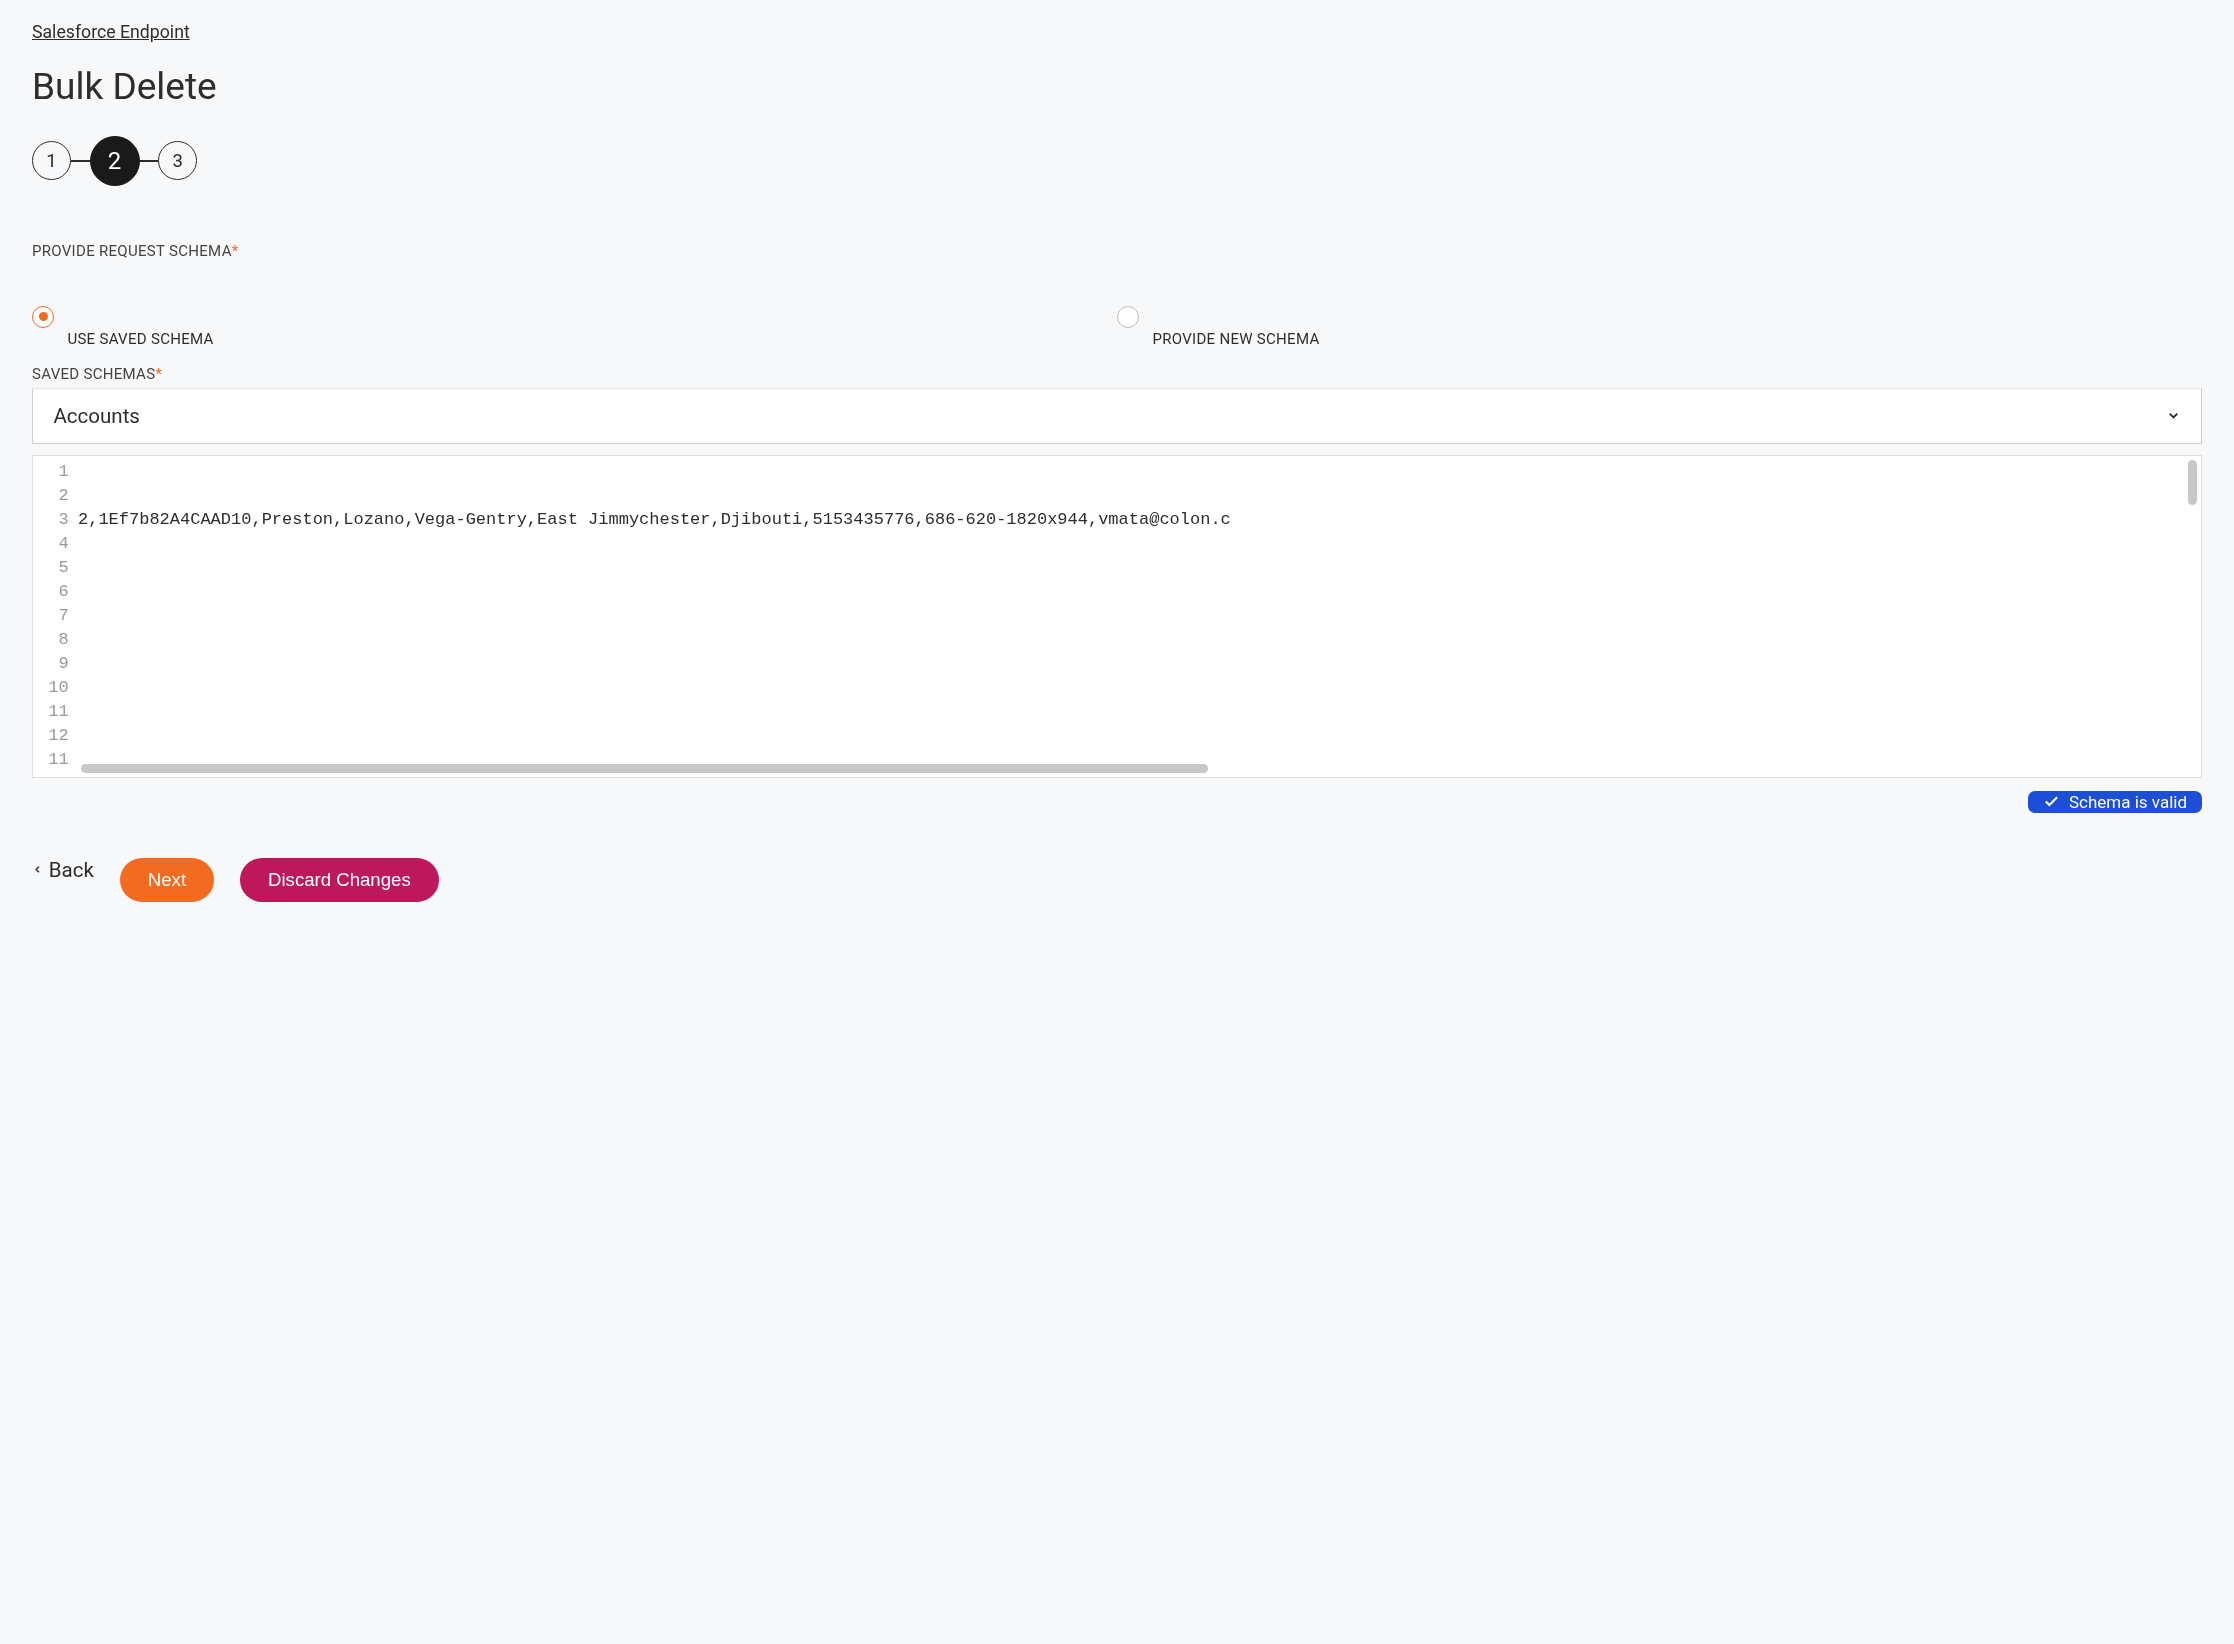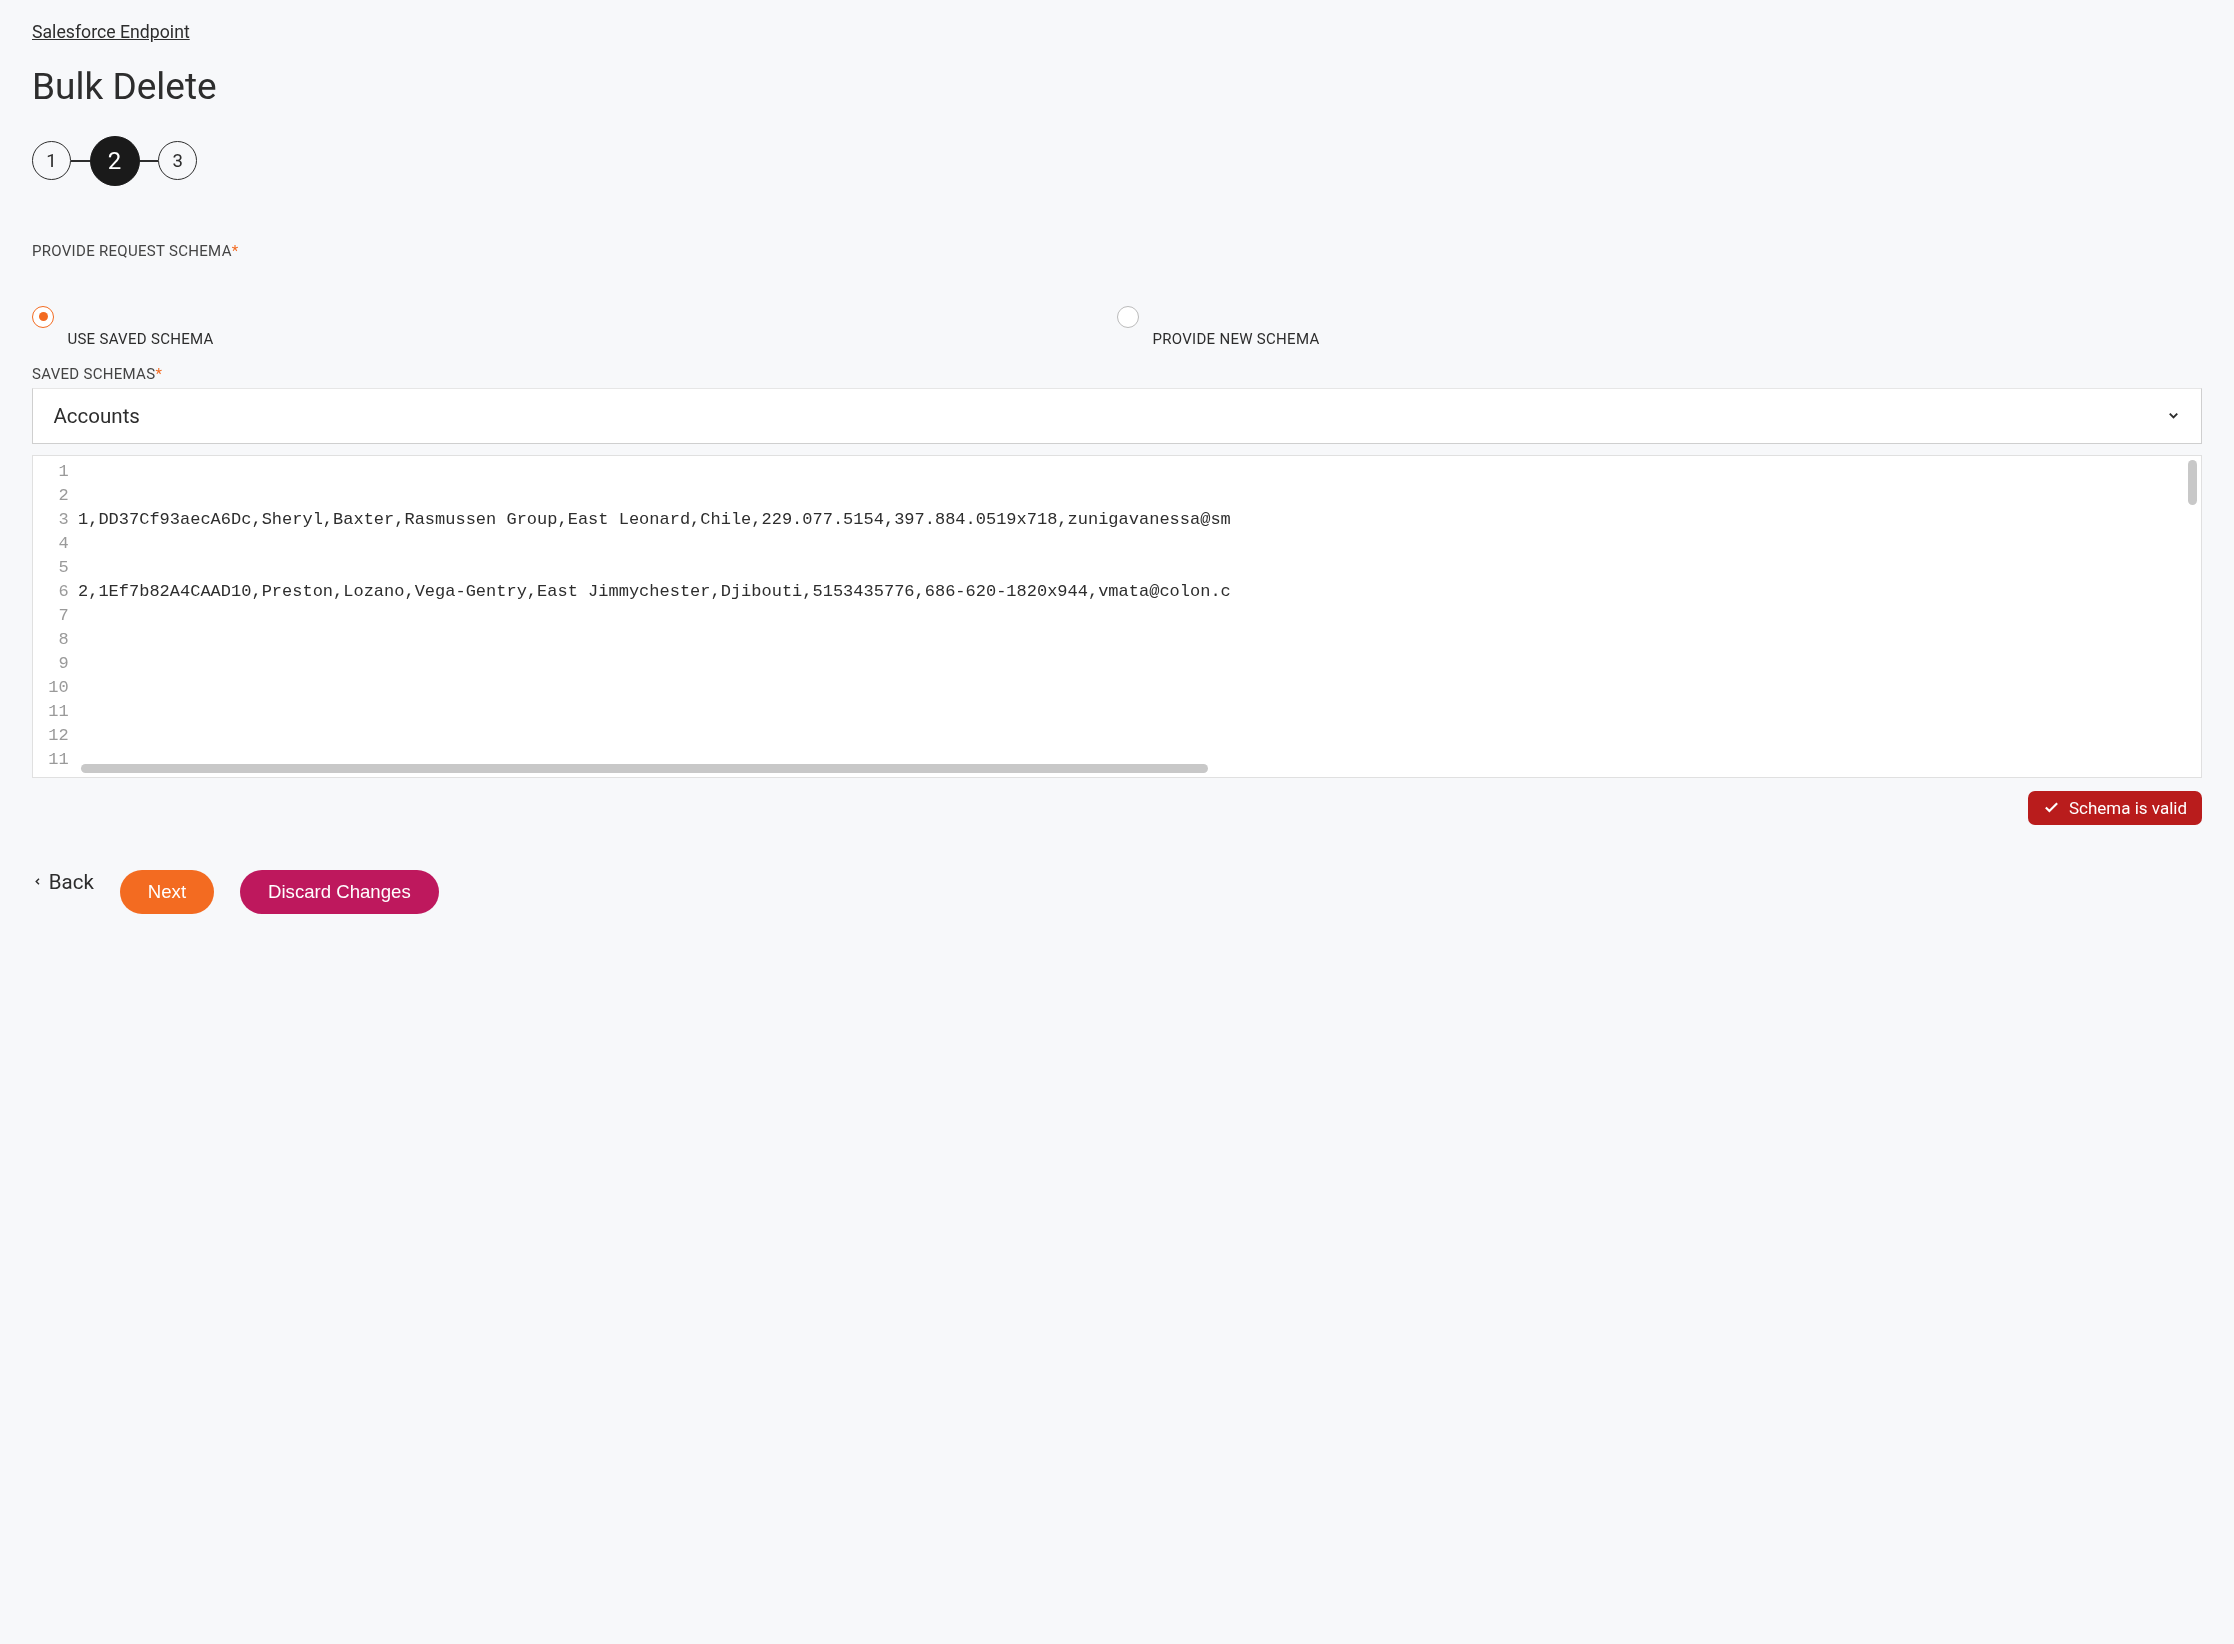--- a/index.html
+++ b/index.html
@@ -160,23 +160,23 @@
     height: 45px;
     background: #c8c8c8;
     border-radius: 4.7px;
   }
   .validation-row {
     display: flex;
     justify-content: flex-end;
     margin-top: 13px;
   }
   .valid-badge {
-    background: #b91c1c;
+    background: #1d4ed8;
     color: #fff;
-    padding: 7px 15px;
+    padding: 1px 15px;
     border-radius: 7px;
     display: flex;
     align-items: center;
     gap: 9.3px;
     font-size: 17px;
   }
   .footer-actions {
     margin-top: 45px;
     display: flex;
     align-items: flex-start;
@@ -257,21 +257,20 @@
     <div class="gutter-line">6</div>
     <div class="gutter-line">7</div>
     <div class="gutter-line">8</div>
     <div class="gutter-line">9</div>
     <div class="gutter-line">10</div>
     <div class="gutter-line">11</div>
     <div class="gutter-line">12</div>
     <div class="gutter-line">11</div>
   </div>
   <div class="code-content">
-    <div class="code-line">1,DD37Cf93aecA6Dc,Sheryl,Baxter,Rasmussen Group,East Leonard,Chile,229.077.5154,397.884.0519x718,zunigavanessa@sm</div>
     <div class="code-line">2,1Ef7b82A4CAAD10,Preston,Lozano,Vega-Gentry,East Jimmychester,Djibouti,5153435776,686-620-1820x944,vmata@colon.c</div>
     
     
     
     
     
     
     
     
     

